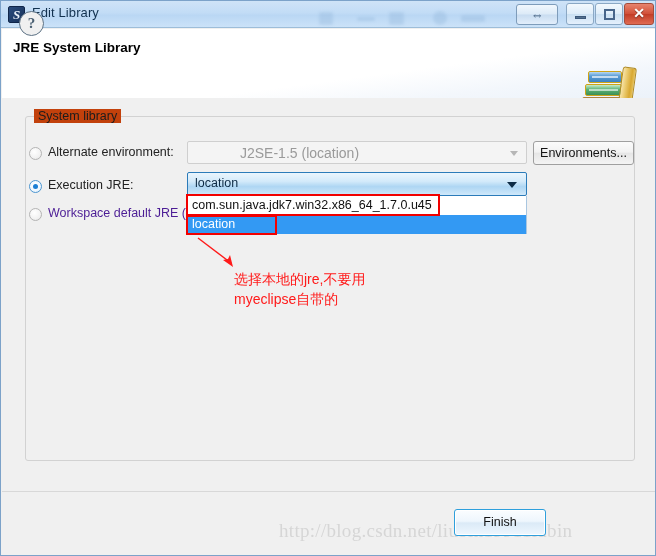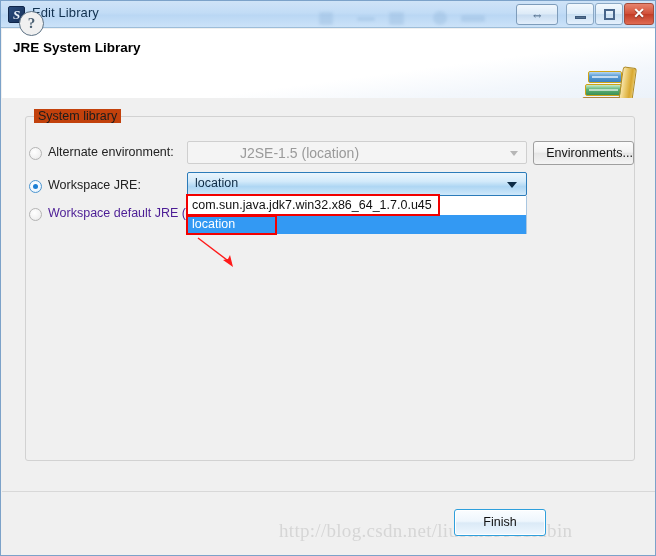--- a/index.html
+++ b/index.html
@@ -390,21 +390,21 @@
 
   
   .side-btn {
     position: absolute;
     box-sizing: border-box;
     border: 1px solid #9f9f9f;
     border-radius: 3px;
     background: linear-gradient(to bottom, #fbfbfb 0%, #f2f2f2 45%, #e6e6e6 52%, #f4f4f4 100%);
     font-size: 12.5px;
     color: #141414;
-    text-align: right;
+    text-align: center;
     line-height: 23px;
   }
   .btn-env { left: 532px; top: 140px; width: 101px; height: 24px; }
   .btn-jres { left: 532px; top: 171px; width: 101px; height: 24px; }
 
   
   .footer {
     position: absolute;
     left: 1px; top: 490px;
     width: 653px; height: 64px;
@@ -518,21 +518,21 @@
       <div class="radio-label">Alternate environment:</div>
     </div>
     <div class="combo-disabled">
       <div class="val">J2SE-1.5 (location)</div>
       <div class="arrow"></div>
     </div>
     <div class="side-btn btn-env">Environments...</div>
 
     <div class="radio-row" style="top:176px;">
       <div class="radio checked"></div>
-      <div class="radio-label">Workspace JRE:</div>
+      <div class="radio-label">Execution JRE:</div>
     </div>
 
     <div class="radio-row" style="top:204px;">
       <div class="radio"></div>
       <div class="radio-label dim">Workspace default JRE (</div>
     </div>
 
     <div class="combo-active">
       <div class="val">location</div>
       <div class="arrow"></div>
@@ -544,20 +544,21 @@
     </div>
 
     <div class="annot-box box-1"></div>
     <div class="annot-box box-2"></div>
 
     <svg class="annot-arrow" viewBox="0 0 45 35">
       <line x1="1" y1="1" x2="34" y2="26" stroke="#ff1a1a" stroke-width="1.4"></line>
       <polygon points="36,30 26,23 31,22 33,18" fill="#ff1a1a"></polygon>
     </svg>
 
+    <div class="annot-text"><span>选择本地的jre,不要用</span><br><span>myeclipse自带的</span></div>
 
     <div class="footer"></div>
     <div class="help-icon">?</div>
     <div class="watermark">http://blog.csdn.net/liubin19911iubin</div>
     <div class="dlg-btn btn-finish">Finish</div>
 
   </div>
 </div>
 
 </body></html>

